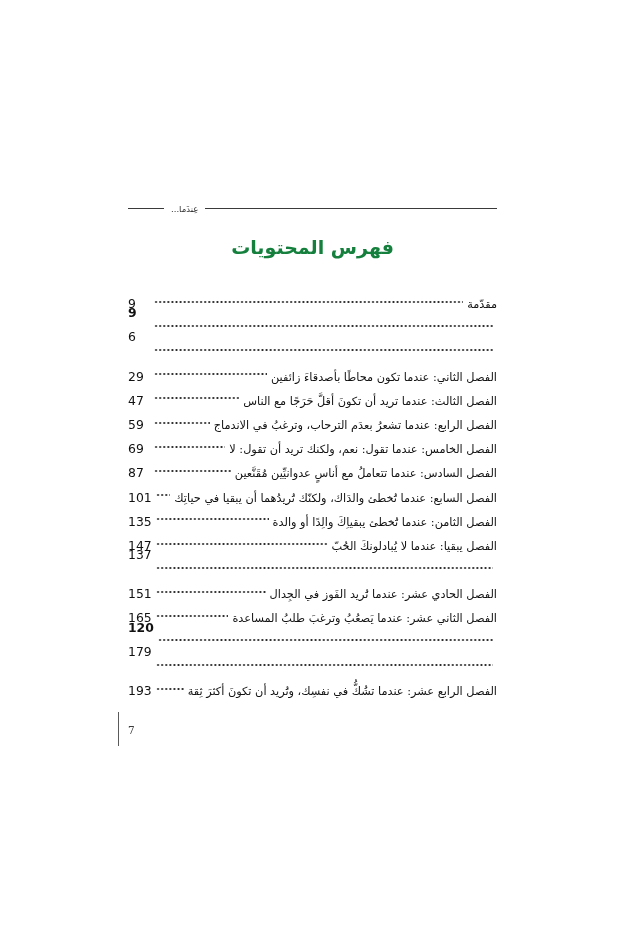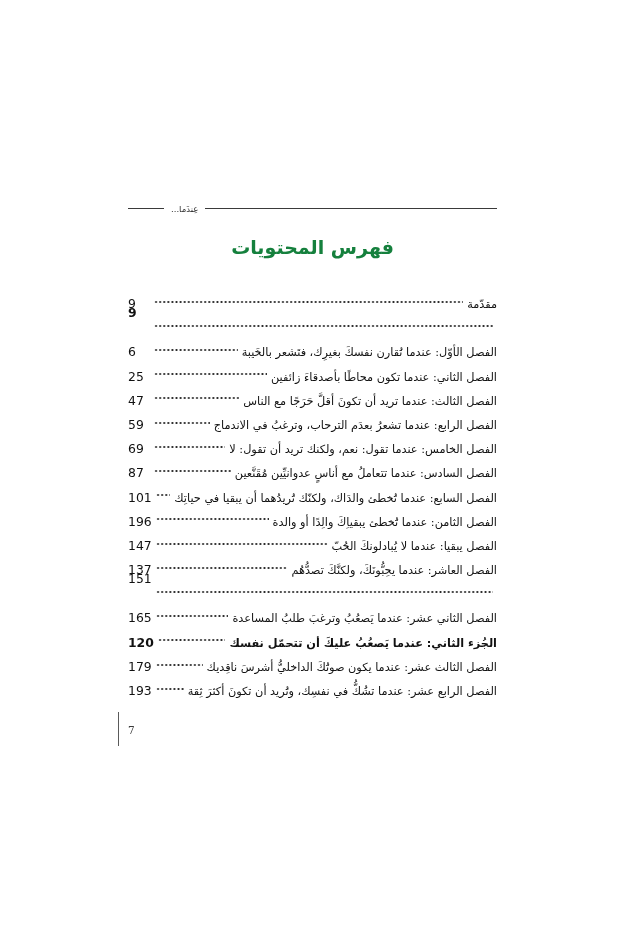--- a/index.html
+++ b/index.html
@@ -180,28 +180,27 @@
       <div class="toc-row">
         <span class="toc-label">مقدّمة</span>
         <span class="toc-leader"></span>
         <span class="toc-page">9</span>
       </div>
       <div class="toc-row part">
         <span class="toc-leader"></span>
         <span class="toc-page">9</span>
       </div>
       <div class="toc-row">
-        <span class="toc-label">الفصل الأوّل: عندما تُقارن نفسكَ بغيرِك، فتَشعر بالخَيبة</span>
         <span class="toc-leader"></span>
         <span class="toc-page">6</span>
       </div>
       <div class="toc-row">
         <span class="toc-label">الفصل الثاني: عندما تكون محاطًا بأصدقاءَ زائفين</span>
         <span class="toc-leader"></span>
-        <span class="toc-page">25</span>
+        <span class="toc-page">29</span>
       </div>
       <div class="toc-row">
         <span class="toc-label">الفصل الثالث: عندما تريد أن تكونَ أقلَّ حَرَجًا مع الناس</span>
         <span class="toc-leader"></span>
         <span class="toc-page">47</span>
       </div>
       <div class="toc-row">
         <span class="toc-label">الفصل الرابع: عندما تشعرُ بعدَم الترحاب، وترغبُ في الاندماج</span>
         <span class="toc-leader"></span>
         <span class="toc-page">59</span>
@@ -217,48 +216,46 @@
         <span class="toc-page">87</span>
       </div>
       <div class="toc-row">
         <span class="toc-label">الفصل السابع: عندما تُخطئ والدَاك، ولكنّك تُريدُهما أن يبقيا في حياتِك</span>
         <span class="toc-leader"></span>
         <span class="toc-page">101</span>
       </div>
       <div class="toc-row">
         <span class="toc-label">الفصل الثامن: عندما تُخطئ يبقياِكَ والِدًا أو والدة</span>
         <span class="toc-leader"></span>
-        <span class="toc-page">196</span>
+        <span class="toc-page">135</span>
       </div>
       <div class="toc-row">
         <span class="toc-label">الفصل يبقيا: عندما لا يُبادلونكَ الحُبّ</span>
         <span class="toc-leader"></span>
         <span class="toc-page">147</span>
       </div>
       <div class="toc-row">
-        <span class="toc-label">الفصل العاشر: عندما يحِبُّونَكَ، ولكنَّكَ تصدُّهُم</span>
         <span class="toc-leader"></span>
         <span class="toc-page">137</span>
       </div>
       <div class="toc-row">
+        <span class="toc-label">الفصل الحادي عشر: عندما تُريد الفَوز في الجِدال</span>
         <span class="toc-leader"></span>
         <span class="toc-page">151</span>
       </div>
       <div class="toc-row">
         <span class="toc-label">الفصل الثاني عشر: عندما يَصعُبُ وترغبَ طلبُ المساعدة</span>
         <span class="toc-leader"></span>
         <span class="toc-page">165</span>
       </div>
       <div class="toc-row part">
-        <span class="toc-label">الجُزء الثاني: عندما يَصعُبُ عليكَ أن تتحمّل نفسك</span>
         <span class="toc-leader"></span>
         <span class="toc-page">120</span>
       </div>
       <div class="toc-row">
-        <span class="toc-label">الفصل الثالث عشر: عندما يكون صوتُكَ الداخليُّ أشرسَ ناقِديك</span>
         <span class="toc-leader"></span>
         <span class="toc-page">179</span>
       </div>
       <div class="toc-row">
         <span class="toc-label">الفصل الرابع عشر: عندما تشُكُّ في نفسِك، وتُريد أن تكونَ أكثرَ ثِقة</span>
         <span class="toc-leader"></span>
         <span class="toc-page">193</span>
       </div>
     </div>
 

